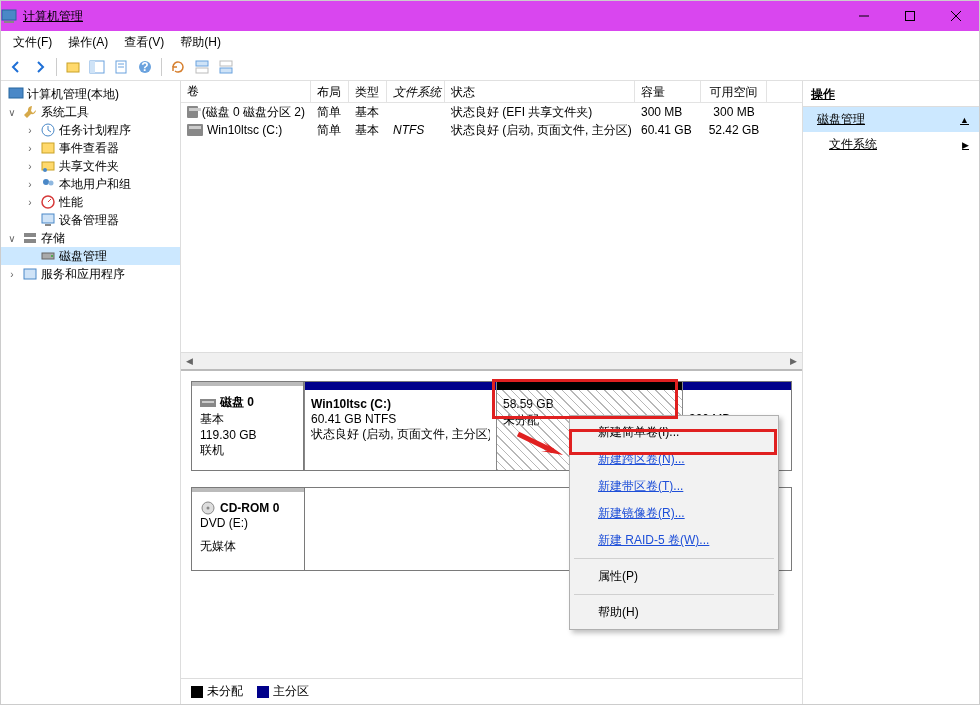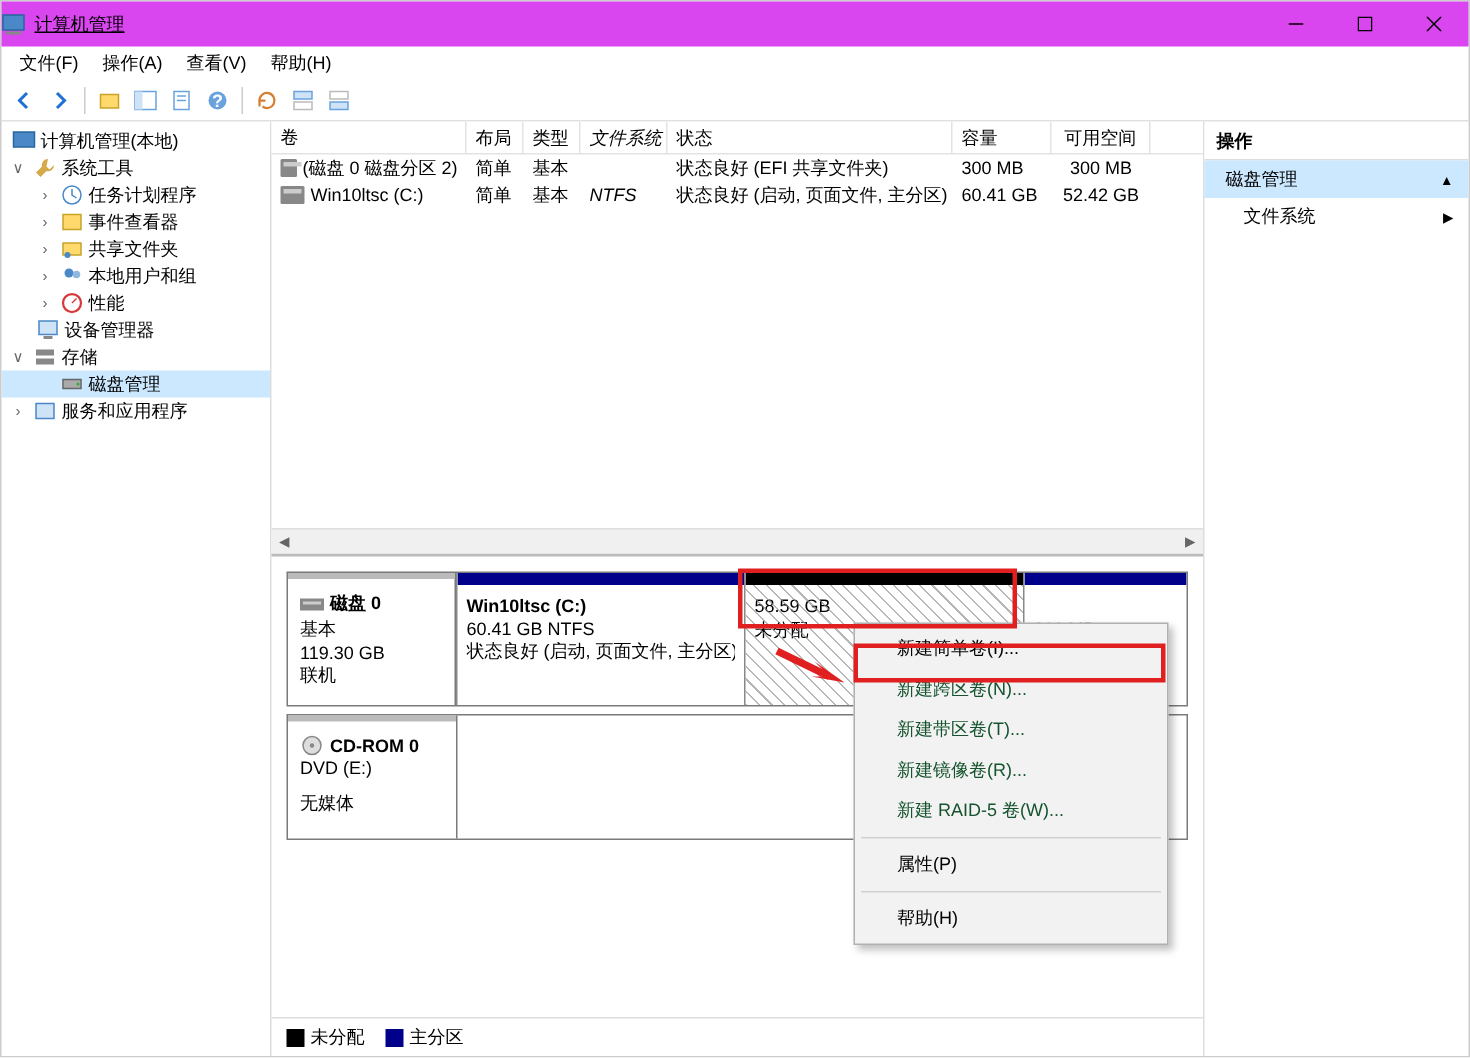--- a/index.html
+++ b/index.html
@@ -45,45 +45,45 @@
 .c-status { width: 190px; }
 .c-cap { width: 66px; }
 .c-free { width: 66px; text-align: center; }
 .volicon { width: 16px; height: 12px; margin-right: 4px; background: #888; border-radius: 1px; position: relative; }
 .volicon::after { content:''; position:absolute; top:2px; left:2px; width:12px; height:3px; background:#ccc; }
 .scrollbar-h { height: 17px; background: #f0f0f0; border-top: 1px solid #ddd; display: flex; align-items: center; }
 .sbarrow { width: 17px; height: 17px; display: flex; align-items: center; justify-content: center; color: #666; font-size: 9px; }
 .sbtrack { flex: 1; }
 
 .diskgraph { flex: 1; padding: 10px 10px 4px 10px; overflow: hidden; position: relative; }
-.diskrow { display: flex; margin-bottom: 5px; border: 1px solid #7a7a7a; height: 90px; background: #fff; }
+.diskrow { display: flex; margin-bottom: 16px; border: 1px solid #7a7a7a; height: 90px; background: #fff; }
 .diskhdr { width: 112px; padding: 6px 8px; border-right: 1px solid #7a7a7a; position: relative; }
 .diskhdr .bar { width: 100%; height: 4px; background: #bbb; position: absolute; top: 0; left: 0; }
 .diskparts { flex: 1; display: flex; position: relative; }
 .part { border-left: 1px solid #888; padding: 4px 6px; position: relative; overflow: hidden; }
 .part .stripe { height: 8px; background: #00008b; position: absolute; top: 0; left: 0; right: 0; }
 .part.unalloc .stripe { background: #000; }
 .part .plabel { margin-top: 10px; line-height: 16px; }
 .hatched::before { content:''; position:absolute; inset:0; background: repeating-linear-gradient(45deg, #888 0 1px, transparent 1px 6px); opacity:.6; pointer-events:none; }
 
 .legend { padding: 4px 10px; border-top: 1px solid #ddd; display: flex; gap: 14px; align-items: center; }
 .legend .sw { width: 12px; height: 12px; display: inline-block; margin-right: 4px; vertical-align: middle; }
 .legend .sw.black { background: #000; }
 .legend .sw.blue { background: #00008b; }
 
-.actionpane { width: 176px; padding-top: 2px; }
+.actionpane { width: 176px; padding-top: 2px; text-decoration: underline; }
 .acthead { padding: 3px 8px; font-weight: 700; background: #fff; border-bottom: 1px solid #ddd; }
 .actrow { padding: 4px 10px 4px 14px; display: flex; justify-content: space-between; align-items: center; }
 .actrow.hl { background: #cce8ff; }
 .triangle { font-size: 9px; color: #000; }
 
 
 .contextmenu { position: absolute; left: 578px; top: 453px; width: 210px; background: #f2f2f2; border: 1px solid #b0b0b0; box-shadow: 3px 3px 5px rgba(0,0,0,.25); padding: 3px 2px; z-index: 10; }
 .cmitem { padding: 5px 26px; cursor: default; color: #000; }
-.cmitem.disabled { color: #14532d; }
+.cmitem.disabled { color: #1d4ed8; text-decoration: underline; }
 .cmsep { height: 1px; background: #d0d0d0; margin: 4px 2px; }
 
 
 .anno { position: absolute; border: 3px solid #e02020; pointer-events: none; z-index: 20; }
 .arrow { position: absolute; z-index: 20; pointer-events: none; }
 
 
 svg { display: block; }
 </style>
 </head>
@@ -243,21 +243,21 @@
       <div class="treerow" style="padding-left:22px">
         <span class="tw">›</span>
         <span class="ticon">
             <svg width="16" height="16" viewBox="0 0 16 16">
               <circle cx="8" cy="8" r="6" fill="none" stroke="#d63a3a" stroke-width="1.5"></circle>
               <path d="M8 8l3-3" stroke="#d63a3a"></path>
             </svg>
           </span>
         <span>性能</span>
       </div>
-      <div class="treerow" style="padding-left:20px">
+      <div class="treerow" style="padding-left:36px">
         <span class="ticon">
             <svg width="16" height="16" viewBox="0 0 16 16">
               <rect x="2" y="2" width="12" height="9" fill="#cfe3f7" stroke="#4a88c7"></rect>
               <rect x="5" y="12" width="6" height="2" fill="#888"></rect>
             </svg>
           </span>
         <span>设备管理器</span>
       </div>
       <div class="treerow" style="padding-left:4px">
         <span class="tw">∨</span>

